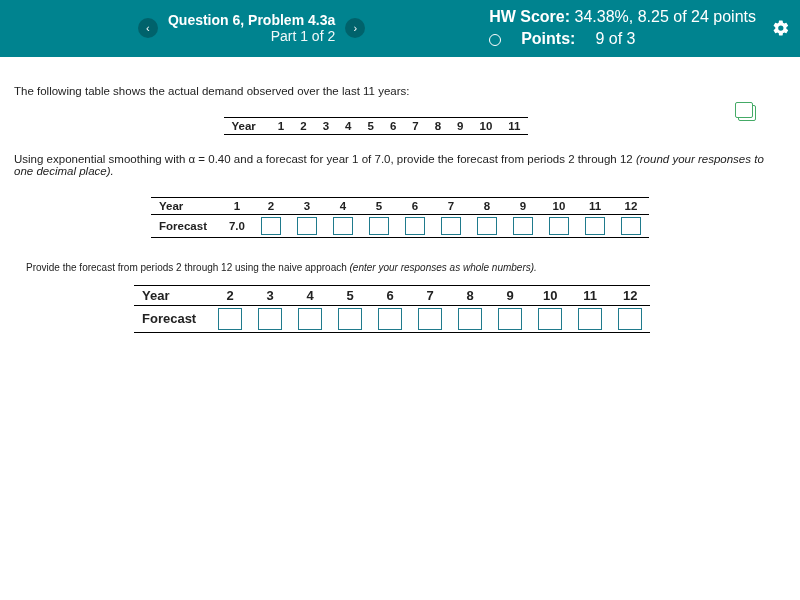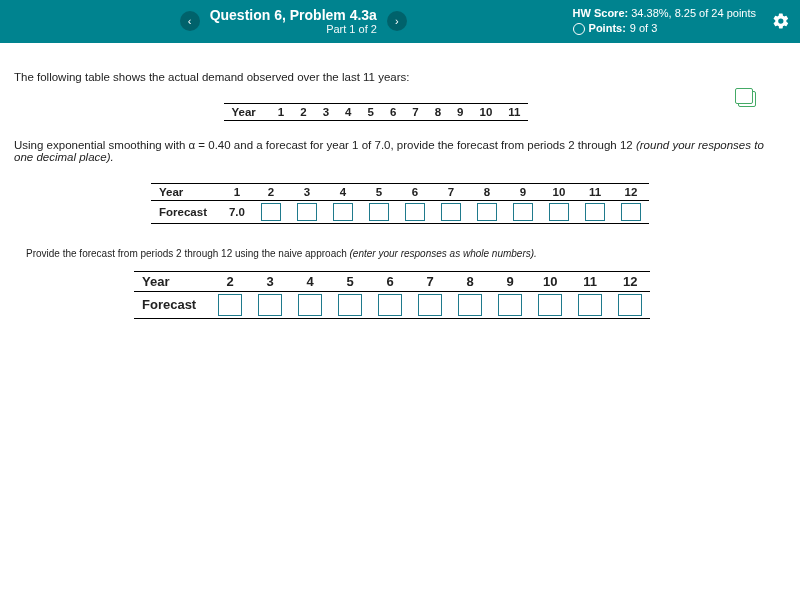--- a/index.html
+++ b/index.html
@@ -1,24 +1,24 @@
 <!DOCTYPE html>
 <html><head>
 <meta charset="utf-8">
 <style>
 html,body{margin:0;padding:0;font-family:Arial,Helvetica,sans-serif;font-size:12px;color:#222;background:#fff}
 .header{background:#00838f;color:#fff;display:flex;align-items:center;padding:6px 14px;position:relative}
 .header-center{flex:1;display:flex;align-items:center;justify-content:center;gap:10px}
 .nav-btn{width:20px;height:20px;border-radius:50%;background:rgba(0,0,0,.25);display:flex;align-items:center;justify-content:center;color:#fff;font-size:11px;cursor:pointer}
 .title-block{text-align:right}
 .title{font-weight:700;font-size:14px}
-.subtitle{font-size:11px;opacity:.95}
-.score-block{text-align:center;font-size:11px;line-height:1.4;margin-right:30px}
+.subtitle{font-size:14px;opacity:.95}
+.score-block{text-align:center;font-size:16px;line-height:1.4;margin-right:30px}
 .score-block .lbl{font-weight:700}
-.points-row{display:flex;align-items:center;gap:4px}
+.points-row{display:flex;align-items:center;gap:20px}
 .points-row .circ{width:10px;height:10px;border:1.5px solid #fff;border-radius:50%}
 .gear{position:absolute;right:10px;top:50%;transform:translateY(-50%);width:18px;height:18px;cursor:pointer}
 .gear svg{width:100%;height:100%;fill:#fff}
 .body{padding:20px 14px}
 .para{margin:8px 0;font-size:11.5px}
 .ital{font-style:italic}
 .copy-icon{float:right;width:16px;height:14px;border:1.5px solid #4a6;border-radius:2px;position:relative;margin-right:30px;cursor:pointer}
 .copy-icon::after{content:"";position:absolute;width:16px;height:14px;border:1.5px solid #4a6;border-radius:2px;left:-4px;top:-4px;background:#fff}
 
 table.data{border-collapse:collapse;margin:12px 0 10px 0;font-size:11.5px}

